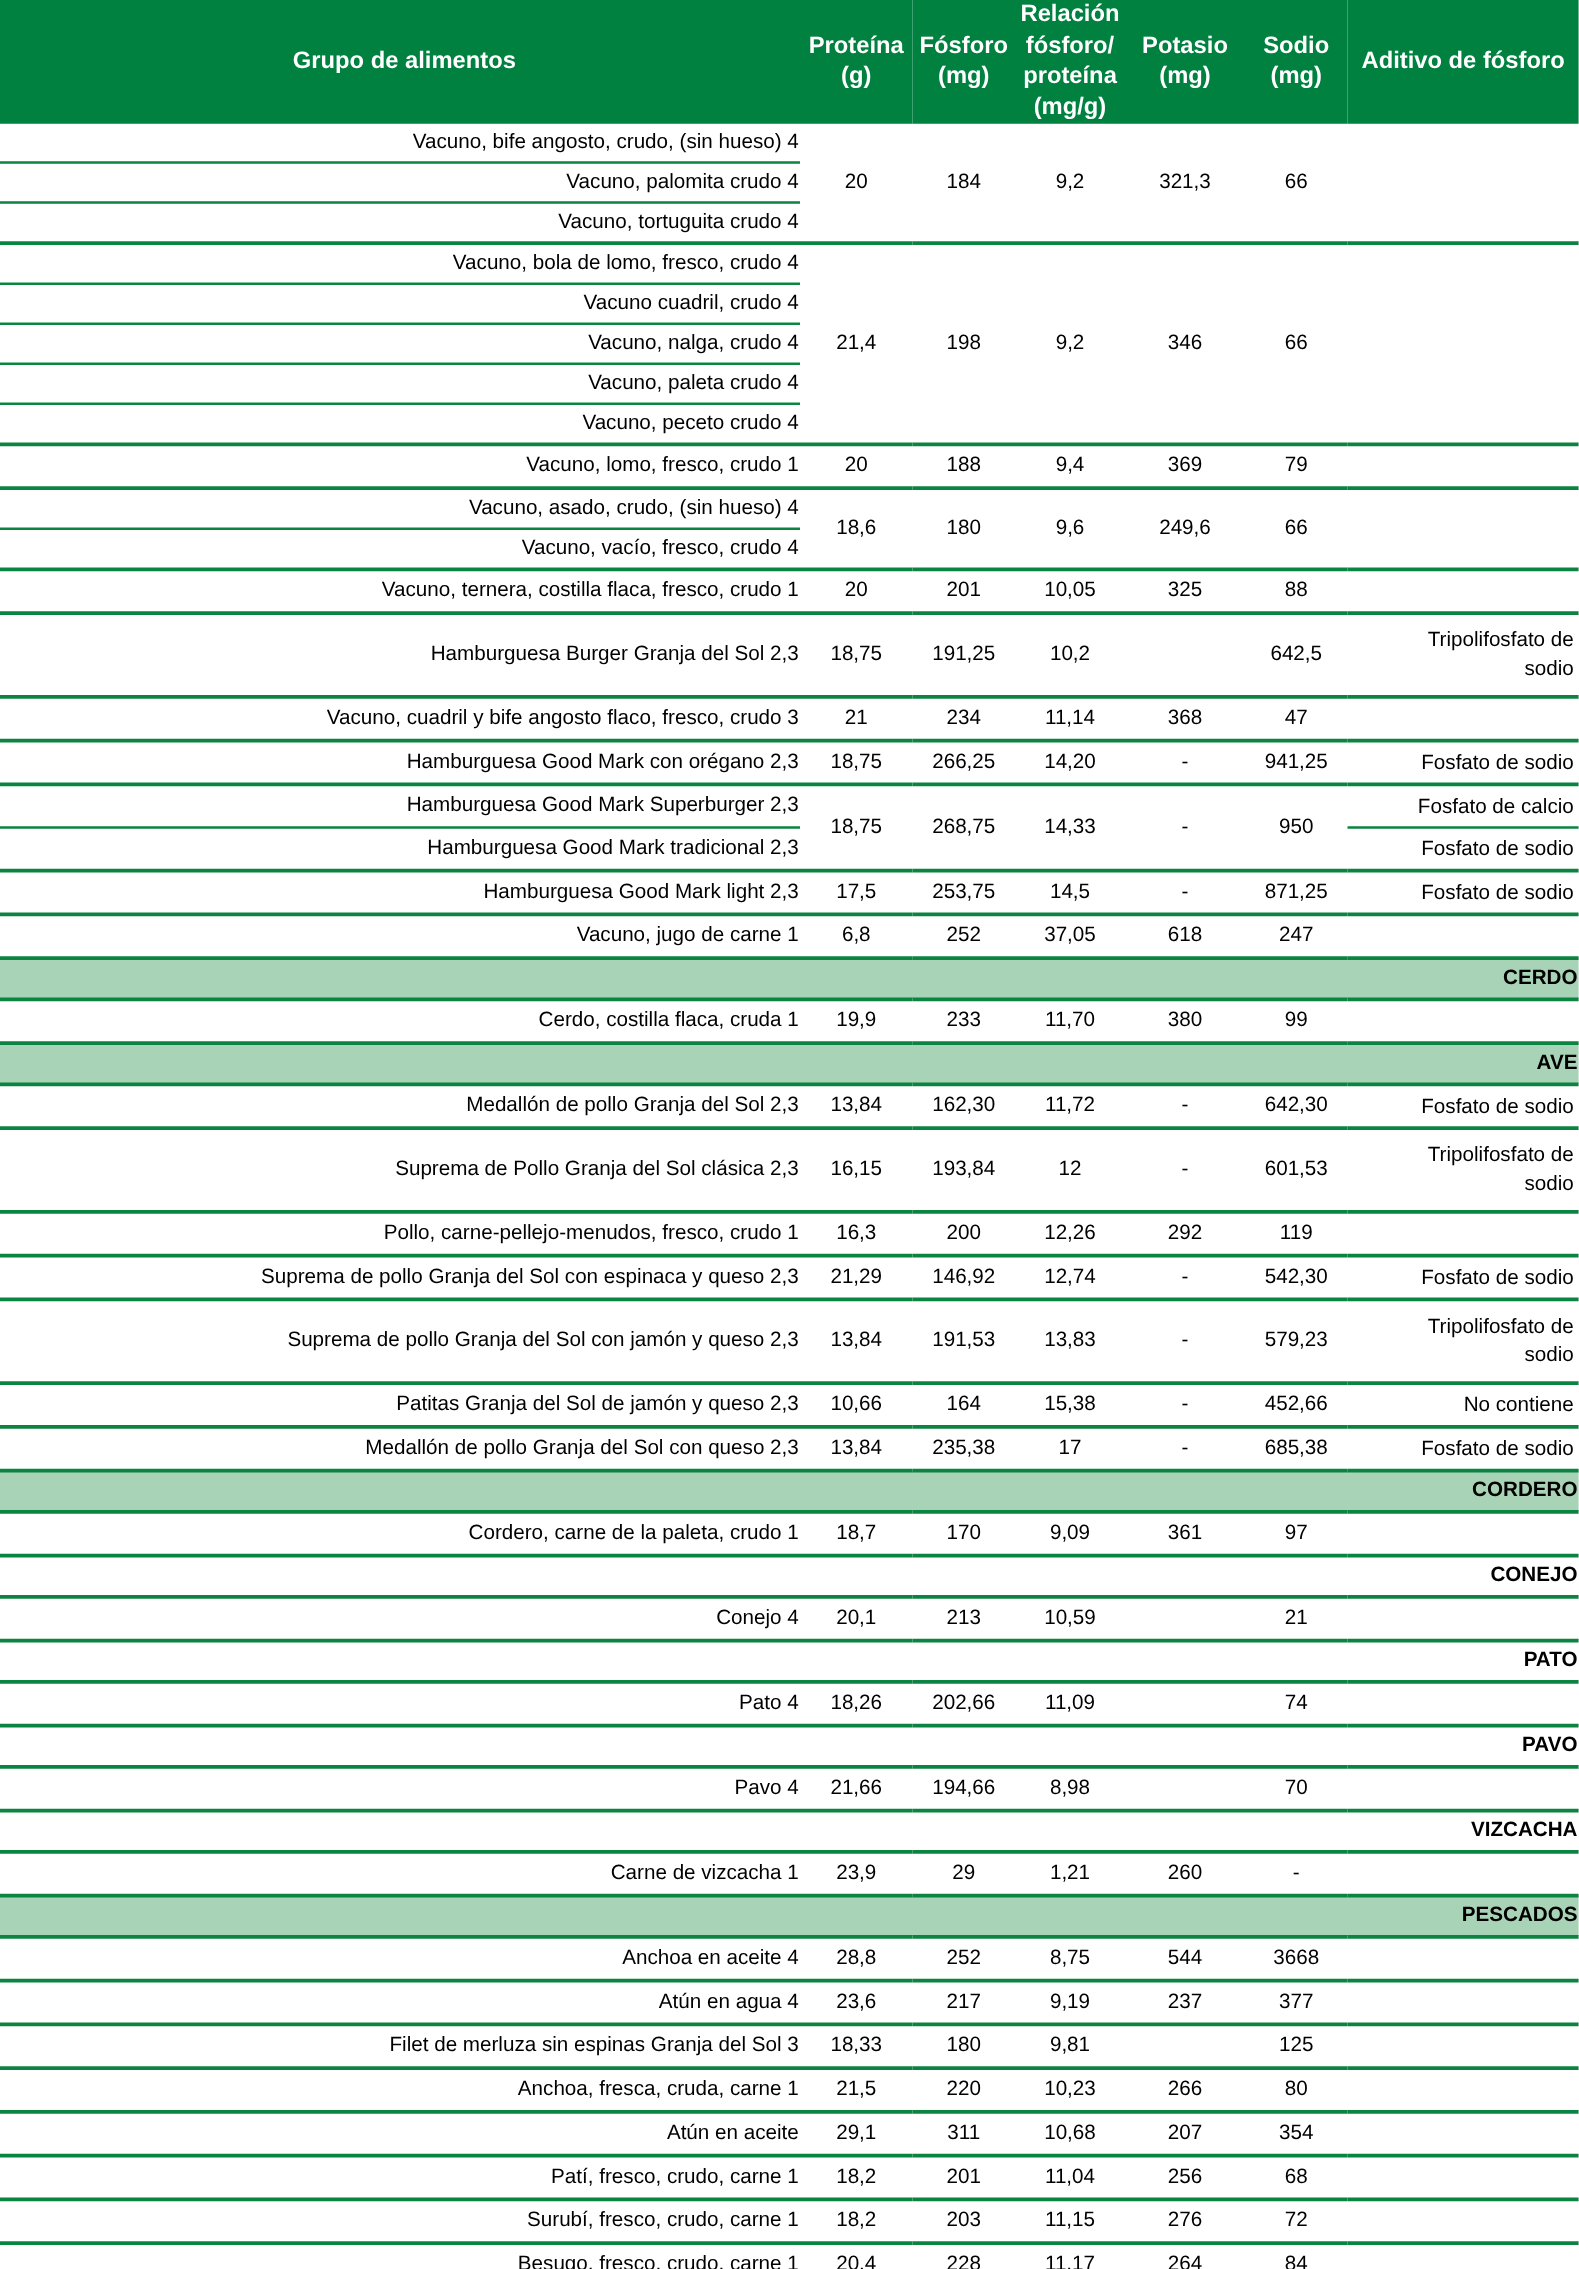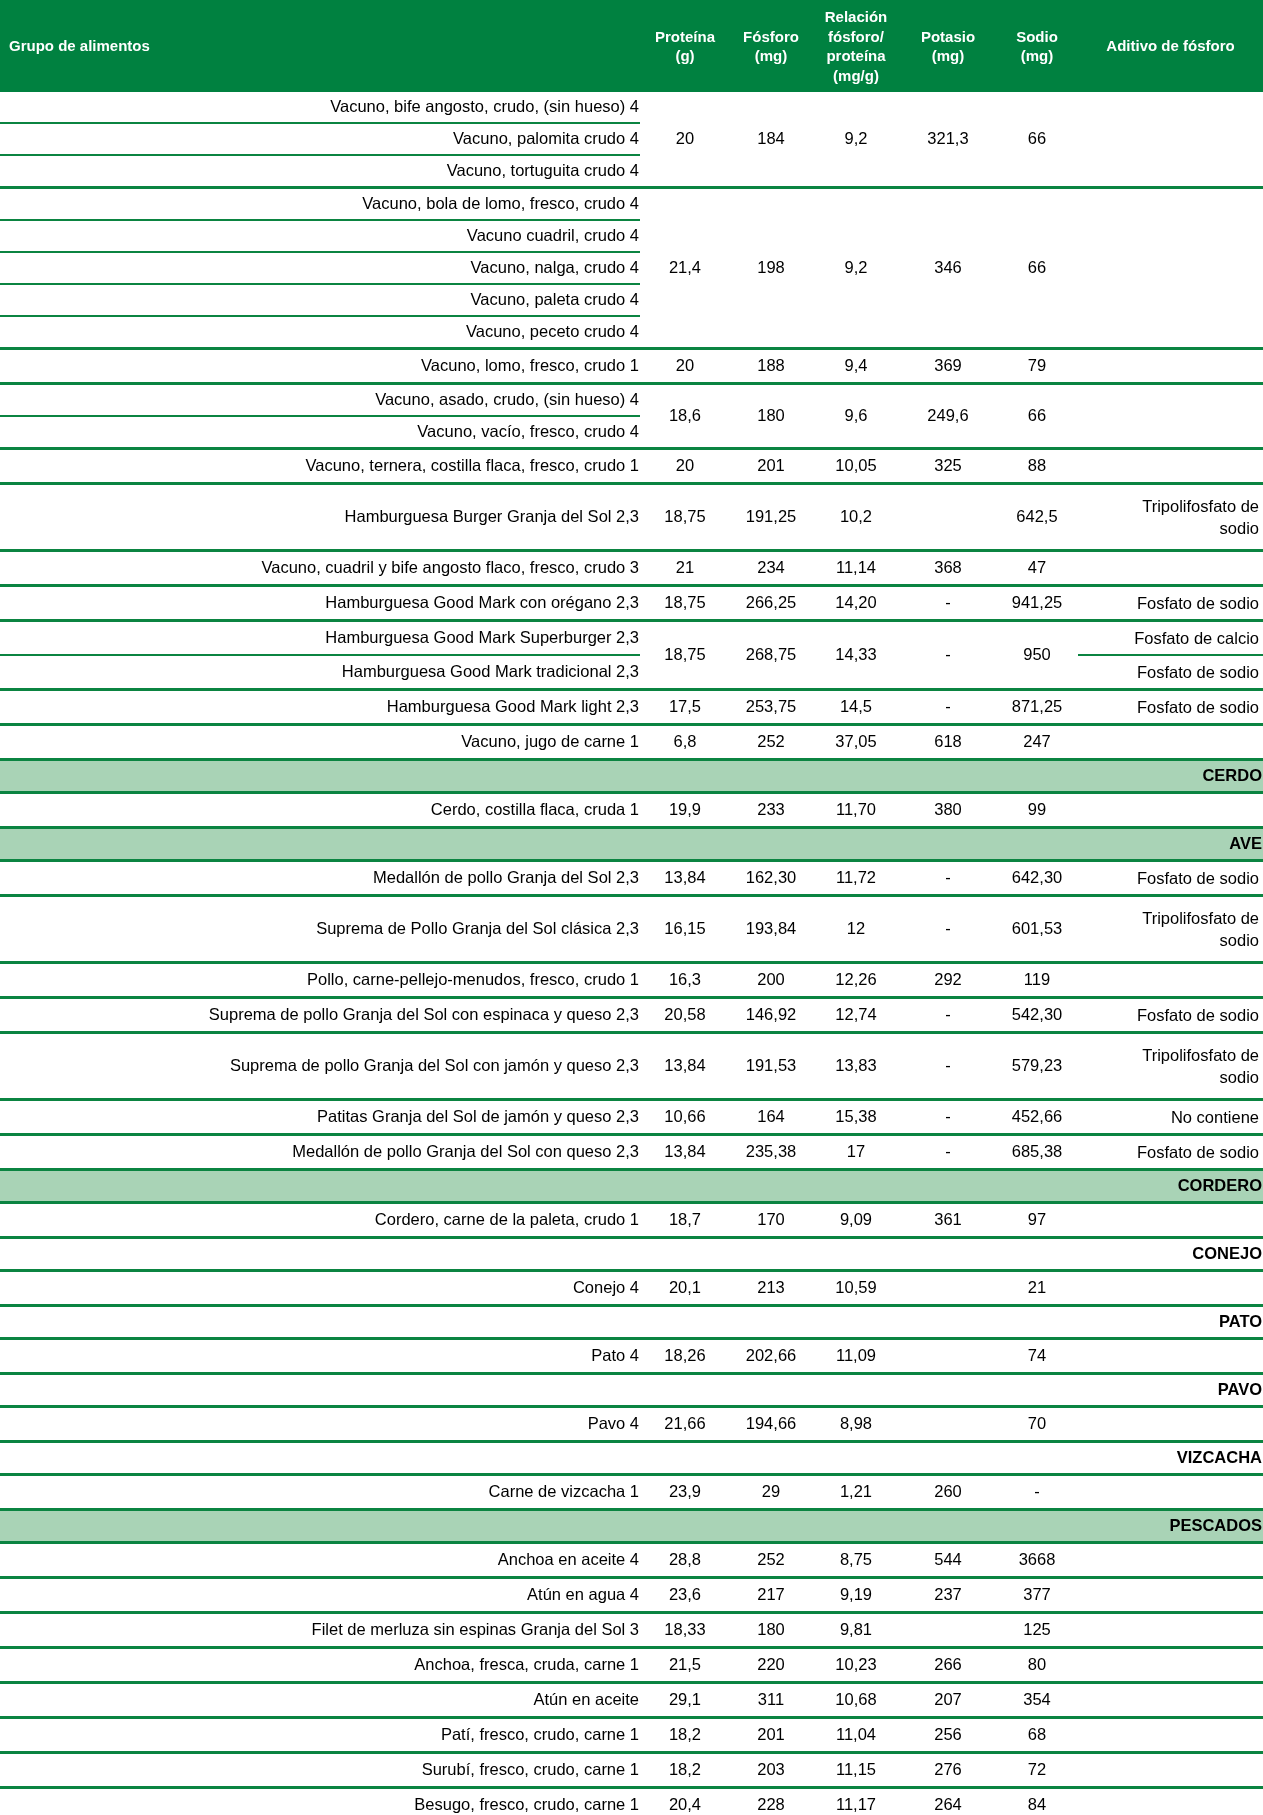--- a/index.html
+++ b/index.html
@@ -4,24 +4,24 @@
 <style>
   :root{
     --green:#0b8441; --header-bg:#008140; --band-bg:#a9d3b6;
     --header-text:#ffffff; --text:#000000;
   }
   html,body{margin:0;padding:0;background:#ffffff;}
   body{width:1263px;font-family:"Liberation Sans","DejaVu Sans",sans-serif;color:var(--text);}
   table{width:1263px;border-collapse:collapse;table-layout:fixed;}
   thead th{
     background:var(--header-bg);color:var(--header-text);font-weight:bold;
-    font-size:15px;line-height:1.3;white-space:pre-line;height:92px;
+    font-size:19px;line-height:1.3;white-space:pre-line;height:92px;
     vertical-align:middle;text-align:center;padding:0 2px;
   }
-  thead th.name-col{text-align:left;padding-left:9px;}
+  thead th.name-col{text-align:center;padding-left:9px;}
   td{vertical-align:middle;font-size:16.5px;line-height:1.2;}
   tr.item td,tr.section td{border-bottom:3px solid var(--green);height:28px;}
   tr.group-row td{height:28px;}
   tr.item.tall td{height:60px;}
   tr.group-last td{border-bottom:3px solid var(--green);}
   td.span-cell{border-bottom:3px solid var(--green);}
   td.part-sep{border-bottom:2px solid var(--green);}
   td.name-cell{padding-left:9px;text-align:right;}
   td.num-cell{text-align:center;}
   td.additive-cell{text-align:right;white-space:pre-line;line-height:1.35;padding:2px 4px;}
@@ -223,21 +223,21 @@
         <td class="name-cell">Pollo, carne-pellejo-menudos, fresco, crudo 1</td>
         <td class="num-cell">16,3</td>
         <td class="num-cell">200</td>
         <td class="num-cell">12,26</td>
         <td class="num-cell">292</td>
         <td class="num-cell">119</td>
         <td class="additive-cell"></td>
       </tr>
       <tr class="item">
         <td class="name-cell">Suprema de pollo Granja del Sol con espinaca y queso 2,3</td>
-        <td class="num-cell">20,58</td>
+        <td class="num-cell">21,29</td>
         <td class="num-cell">146,92</td>
         <td class="num-cell">12,74</td>
         <td class="num-cell">-</td>
         <td class="num-cell">542,30</td>
         <td class="additive-cell">Fosfato de sodio</td>
       </tr>
       <tr class="item tall">
         <td class="name-cell">Suprema de pollo Granja del Sol con jamón y queso 2,3</td>
         <td class="num-cell">13,84</td>
         <td class="num-cell">191,53</td>

